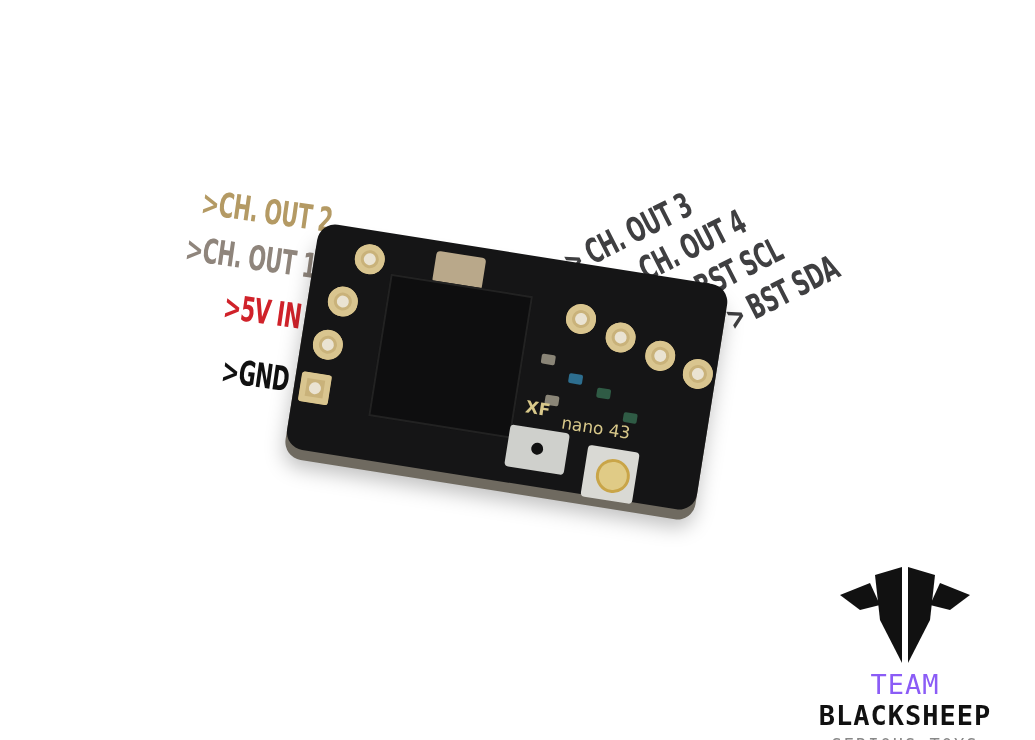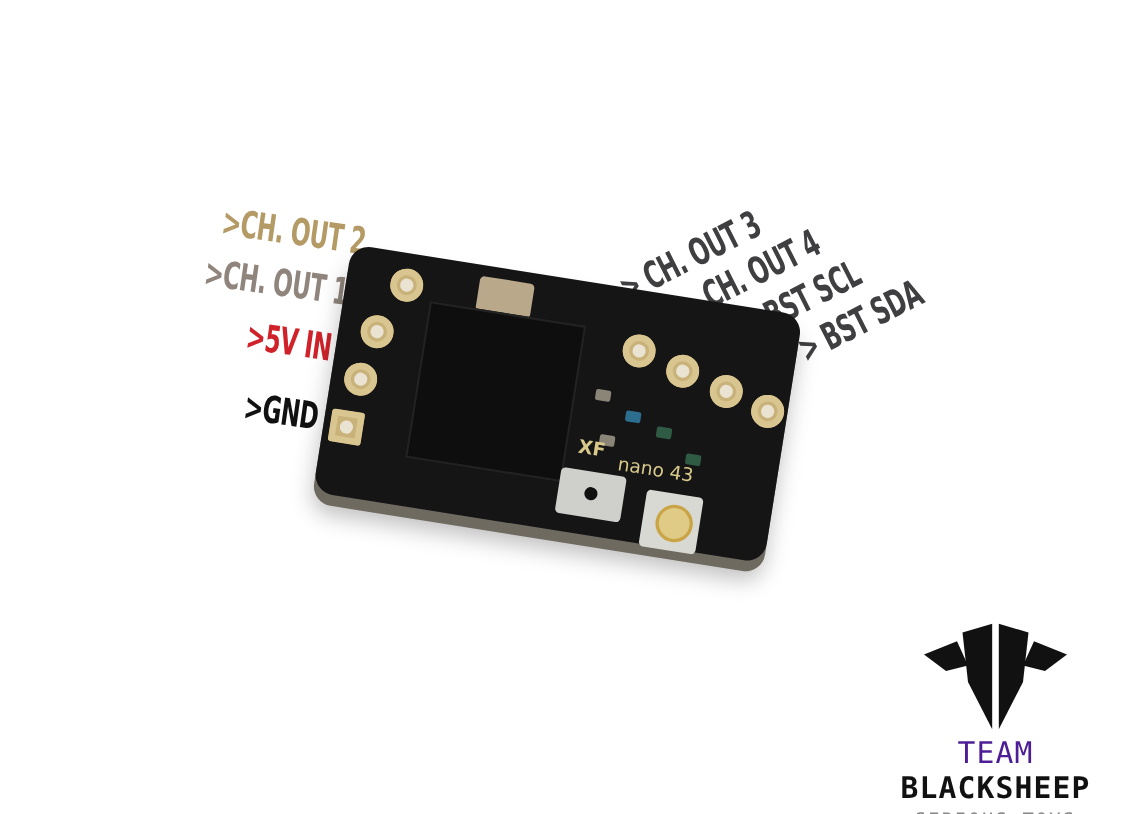--- a/index.html
+++ b/index.html
@@ -20,21 +20,21 @@
       border:2px solid #222; }
     .xtal { position:absolute; left:120px; top:10px; width:50px; height:32px; background:#b9a88a; border-radius:4px; }
     .smd { position:absolute; width:14px; height:10px; background:#8a8577; border-radius:2px; }
     .silk { position:absolute; color:#d8c88a; font-family:"DejaVu Sans", sans-serif; font-size:17px; font-weight:bold; }
     .ufl { position:absolute; left:300px; top:178px; width:52px; height:52px; background:#d9d9d4; border-radius:4px; }
     .ufl::after { content:""; position:absolute; left:12px; top:10px; width:28px; height:28px; border-radius:50%; border:3px solid #c9a548; background:#e0cb86; }
     .btn { position:absolute; left:220px; top:170px; width:60px; height:42px; background:#cfd0cc; border-radius:4px; }
     .btn::after { content:""; position:absolute; left:24px; top:14px; width:12px; height:12px; border-radius:50%; background:#111; }
     .logo { position:absolute; left:790px; top:565px; width:230px; text-align:center; }
     .logo-team { font-family:"DejaVu Sans Mono", monospace; font-size:27px; letter-spacing:1px; }
-    .logo-team .a { color:#4c1d95; }
+    .logo-team .a { color:#8b5cf6; }
     .logo-team .b { color:#111; font-weight:bold; }
     .logo-sub { font-family:"DejaVu Sans Mono", monospace; font-size:17px; color:#888; letter-spacing:2px; margin-top:4px; }
   </style>
 </head>
 <body>
 
 <div class="lbl" style="left:202px;top:182px;color:#b49a64">&gt;CH. OUT 2</div>
 <div class="lbl" style="left:186px;top:228px;color:#8f857c">&gt;CH. OUT 1</div>
 <div class="lbl" style="left:224px;top:286px;color:#d0222a">&gt;5V IN</div>
 <div class="lbl" style="left:222px;top:350px;color:#111">&gt;GND</div>

